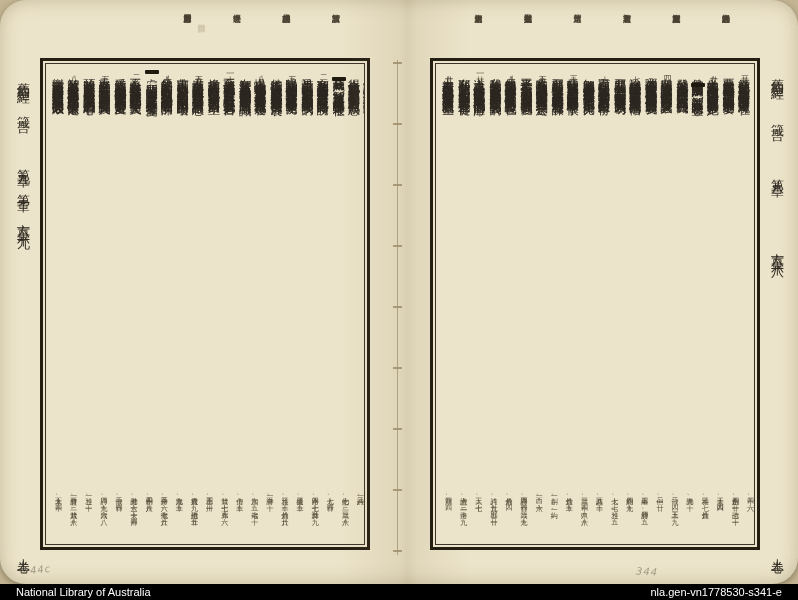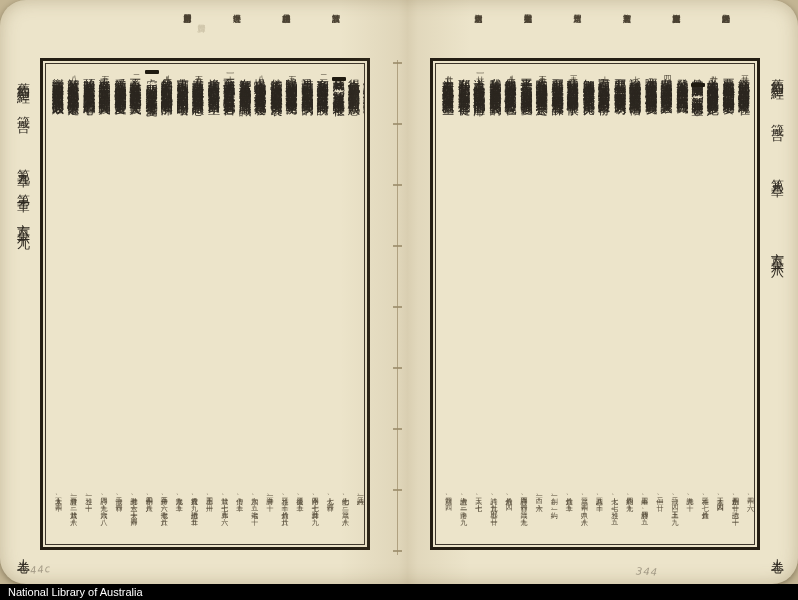--- a/index.html
+++ b/index.html
@@ -116,21 +116,21 @@
     opacity:.8;transform:rotate(-6deg);letter-spacing:1px;
   }
   .pencil-left{left:30px;top:564px;}
   .pencil-right{left:636px;top:566px;transform:rotate(3deg);}
   
   .watermark-bar{
     position:absolute;left:0;top:584px;width:798px;height:16px;
     background:#000;color:#fff;
     display:flex;justify-content:space-between;align-items:center;
     font-size:11px;line-height:16px;
-    padding:0 8px;box-sizing:border-box;
+    padding:0 16px;box-sizing:border-box;
     font-family:"Liberation Sans","DejaVu Sans",sans-serif;
   }
   
   .ghost{
     position:absolute;color:#b9ae92;font-size:8px;line-height:9.5px;
     writing-mode:vertical-rl;text-orientation:upright;opacity:.55;
     font-family:"DejaVu Serif","Liberation Serif",serif;
   }
 </style>
 </head>
@@ -276,13 +276,14 @@
       <span>六百六十八</span>
       <span>上卷</span>
     </div>
 
   <div class="pencil pencil-left">44c</div>
   <div class="pencil pencil-right">344</div>
 </div>
 
 <div class="watermark-bar">
   <span>National Library of Australia</span>
+  <span>nla.gen-vn1778530-s341-e</span>
 </div>
 
 </body></html>

